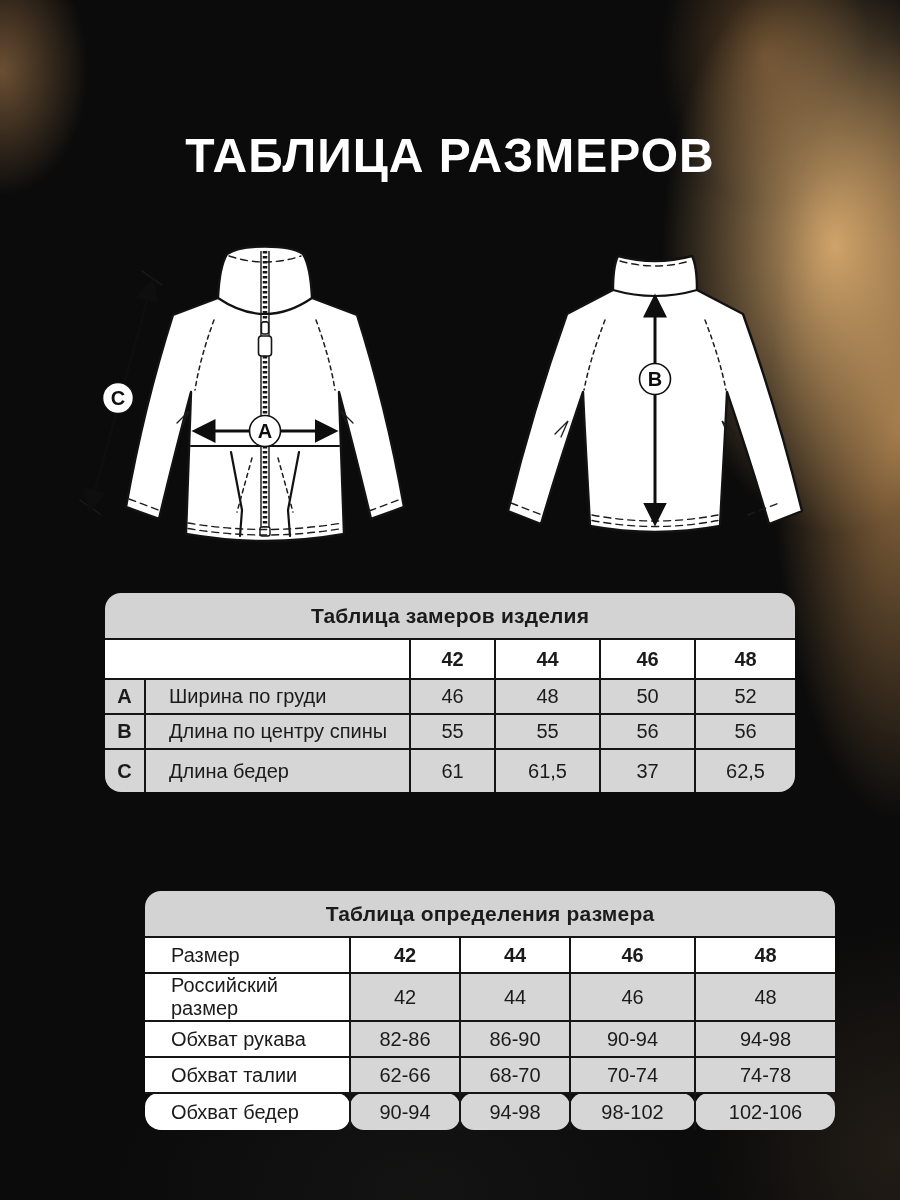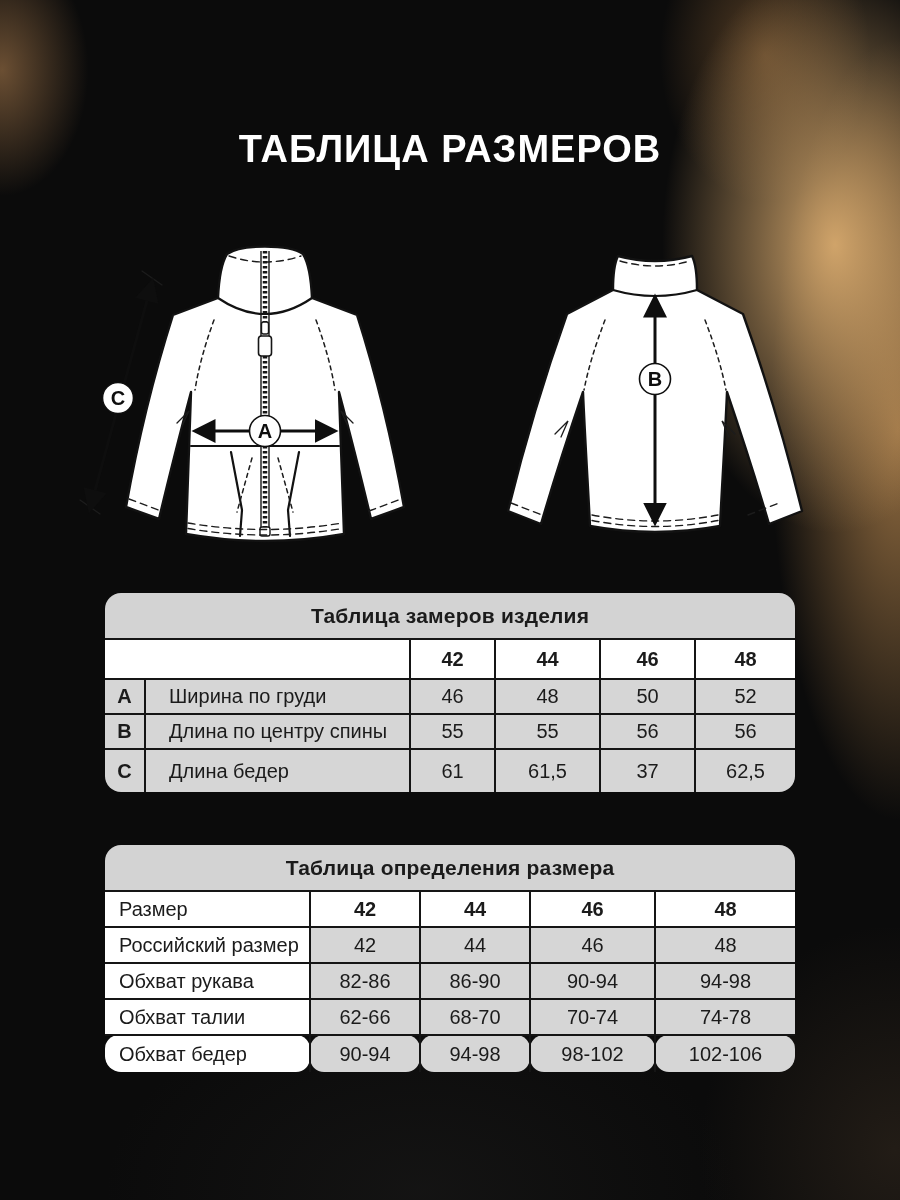--- a/index.html
+++ b/index.html
@@ -13,21 +13,21 @@
       radial-gradient(ellipse 240px 400px at 835px 245px, rgba(216,170,110,.95), rgba(216,170,110,0) 72%),
       radial-gradient(ellipse 170px 520px at 898px 430px, rgba(186,137,80,.78), rgba(186,137,80,0) 75%),
       radial-gradient(ellipse 150px 210px at 765px 55px,  rgba(148,104,58,.55), rgba(148,104,58,0) 70%),
       radial-gradient(ellipse 120px 175px at 2px 70px,    rgba(134,98,62,.78),  rgba(134,98,62,0) 72%),
       radial-gradient(ellipse 260px 300px at 895px 1150px,rgba(88,68,48,.30),   rgba(88,68,48,0) 75%),
       radial-gradient(ellipse 420px 260px at 420px 1190px,rgba(60,58,56,.18),   rgba(60,58,56,0) 75%),
       #0b0b0b;
   }
   .page-title{
     position:absolute;top:128px;left:0;width:900px;
-    text-align:center;color:#ffffff;font-size:38px;font-weight:600;
+    text-align:center;color:#ffffff;font-size:48px;font-weight:600;
     letter-spacing:1px;
   }
   .figures{
     position:absolute;top:218px;left:0;width:900px;
     display:flex;justify-content:center;align-items:flex-start;gap:10px;
   }
   .figures svg{display:block;}
   .jline{fill:none;stroke:#121212;stroke-width:2.2;stroke-linejoin:round;stroke-linecap:round;}
   .jthin{fill:none;stroke:#1c1c1c;stroke-width:1.3;stroke-linecap:round;}
   .jdash{fill:none;stroke:#1c1c1c;stroke-width:1.4;stroke-dasharray:7 5;stroke-linecap:round;}
@@ -36,41 +36,41 @@
   .dimline{stroke:#0e0e0e;stroke-width:3;fill:none;}
   .dimcircle{fill:#ffffff;stroke:#0e0e0e;stroke-width:1.6;}
   .dimtext{font-size:20px;font-weight:bold;fill:#0e0e0e;text-anchor:middle;}
   .zteeth{stroke:#161616;stroke-width:4.5;stroke-dasharray:2.5 2.5;fill:none;}
   .zedge{stroke:#161616;stroke-width:1.4;fill:none;}
 
   .tbl-wrap{
     position:absolute;left:105px;width:690px;border-radius:16px;overflow:hidden;
   }
   .tbl-wrap.t1{top:593px;}
-  .tbl-wrap.t2{top:845px;}
+  .tbl-wrap.t2{top:891px;margin-left:40px;}
   table{border-collapse:collapse;width:690px;table-layout:fixed;color:#1b1b1b;}
   td{vertical-align:middle;text-align:center;padding:0;}
   .title-cell{
     background:#d3d3d3;height:45px;font-size:21px;font-weight:700;
     border-bottom:2px solid #151515;letter-spacing:.2px;
   }
   
   .t1 .head-row td{height:38px;border-bottom:2px solid #151515;background:#ffffff;}
   .t1 .size-cell{font-weight:bold;font-size:20px;border-left:2px solid #151515;}
   .t1 .mrow td{height:33px;border-bottom:2px solid #151515;background:#d6d6d6;font-size:20px;}
   .t1 .mrow:last-child td{border-bottom:none;height:42px;}
   .t1 .letter-cell{background:#ffffff;border-right:2px solid #151515;font-weight:bold;font-size:20px;}
   .t1 .gap-cell{background:#ffffff;}
   .t1 .label-cell{text-align:left;padding-left:12px;font-size:19px;margin-top:45px;}
   .t1 .val-cell{border-left:2px solid #151515;}
   
   .t2 .srow td{height:34px;border-bottom:2px solid #151515;font-size:20px;}
   .t2 .srow:last-child td{border-bottom:none;height:36px;border-radius:14px;}
   .t2 .srow:first-of-type td{height:36px;}
-  .t2 .label-cell{background:#ffffff;text-align:left;padding-left:14px;font-size:19px;}
+  .t2 .label-cell{background:#ffffff;text-align:left;padding-left:26px;font-size:19px;}
   .t2 .val-cell{background:#d6d6d6;border-left:2px solid #151515;}
   .t2 .first .val-cell{background:#ffffff;font-weight:bold;}
 </style>
 </head>
 <body>
 
 <div class="stage">
 
   <div class="page-title">ТАБЛИЦА РАЗМЕРОВ</div>
 

